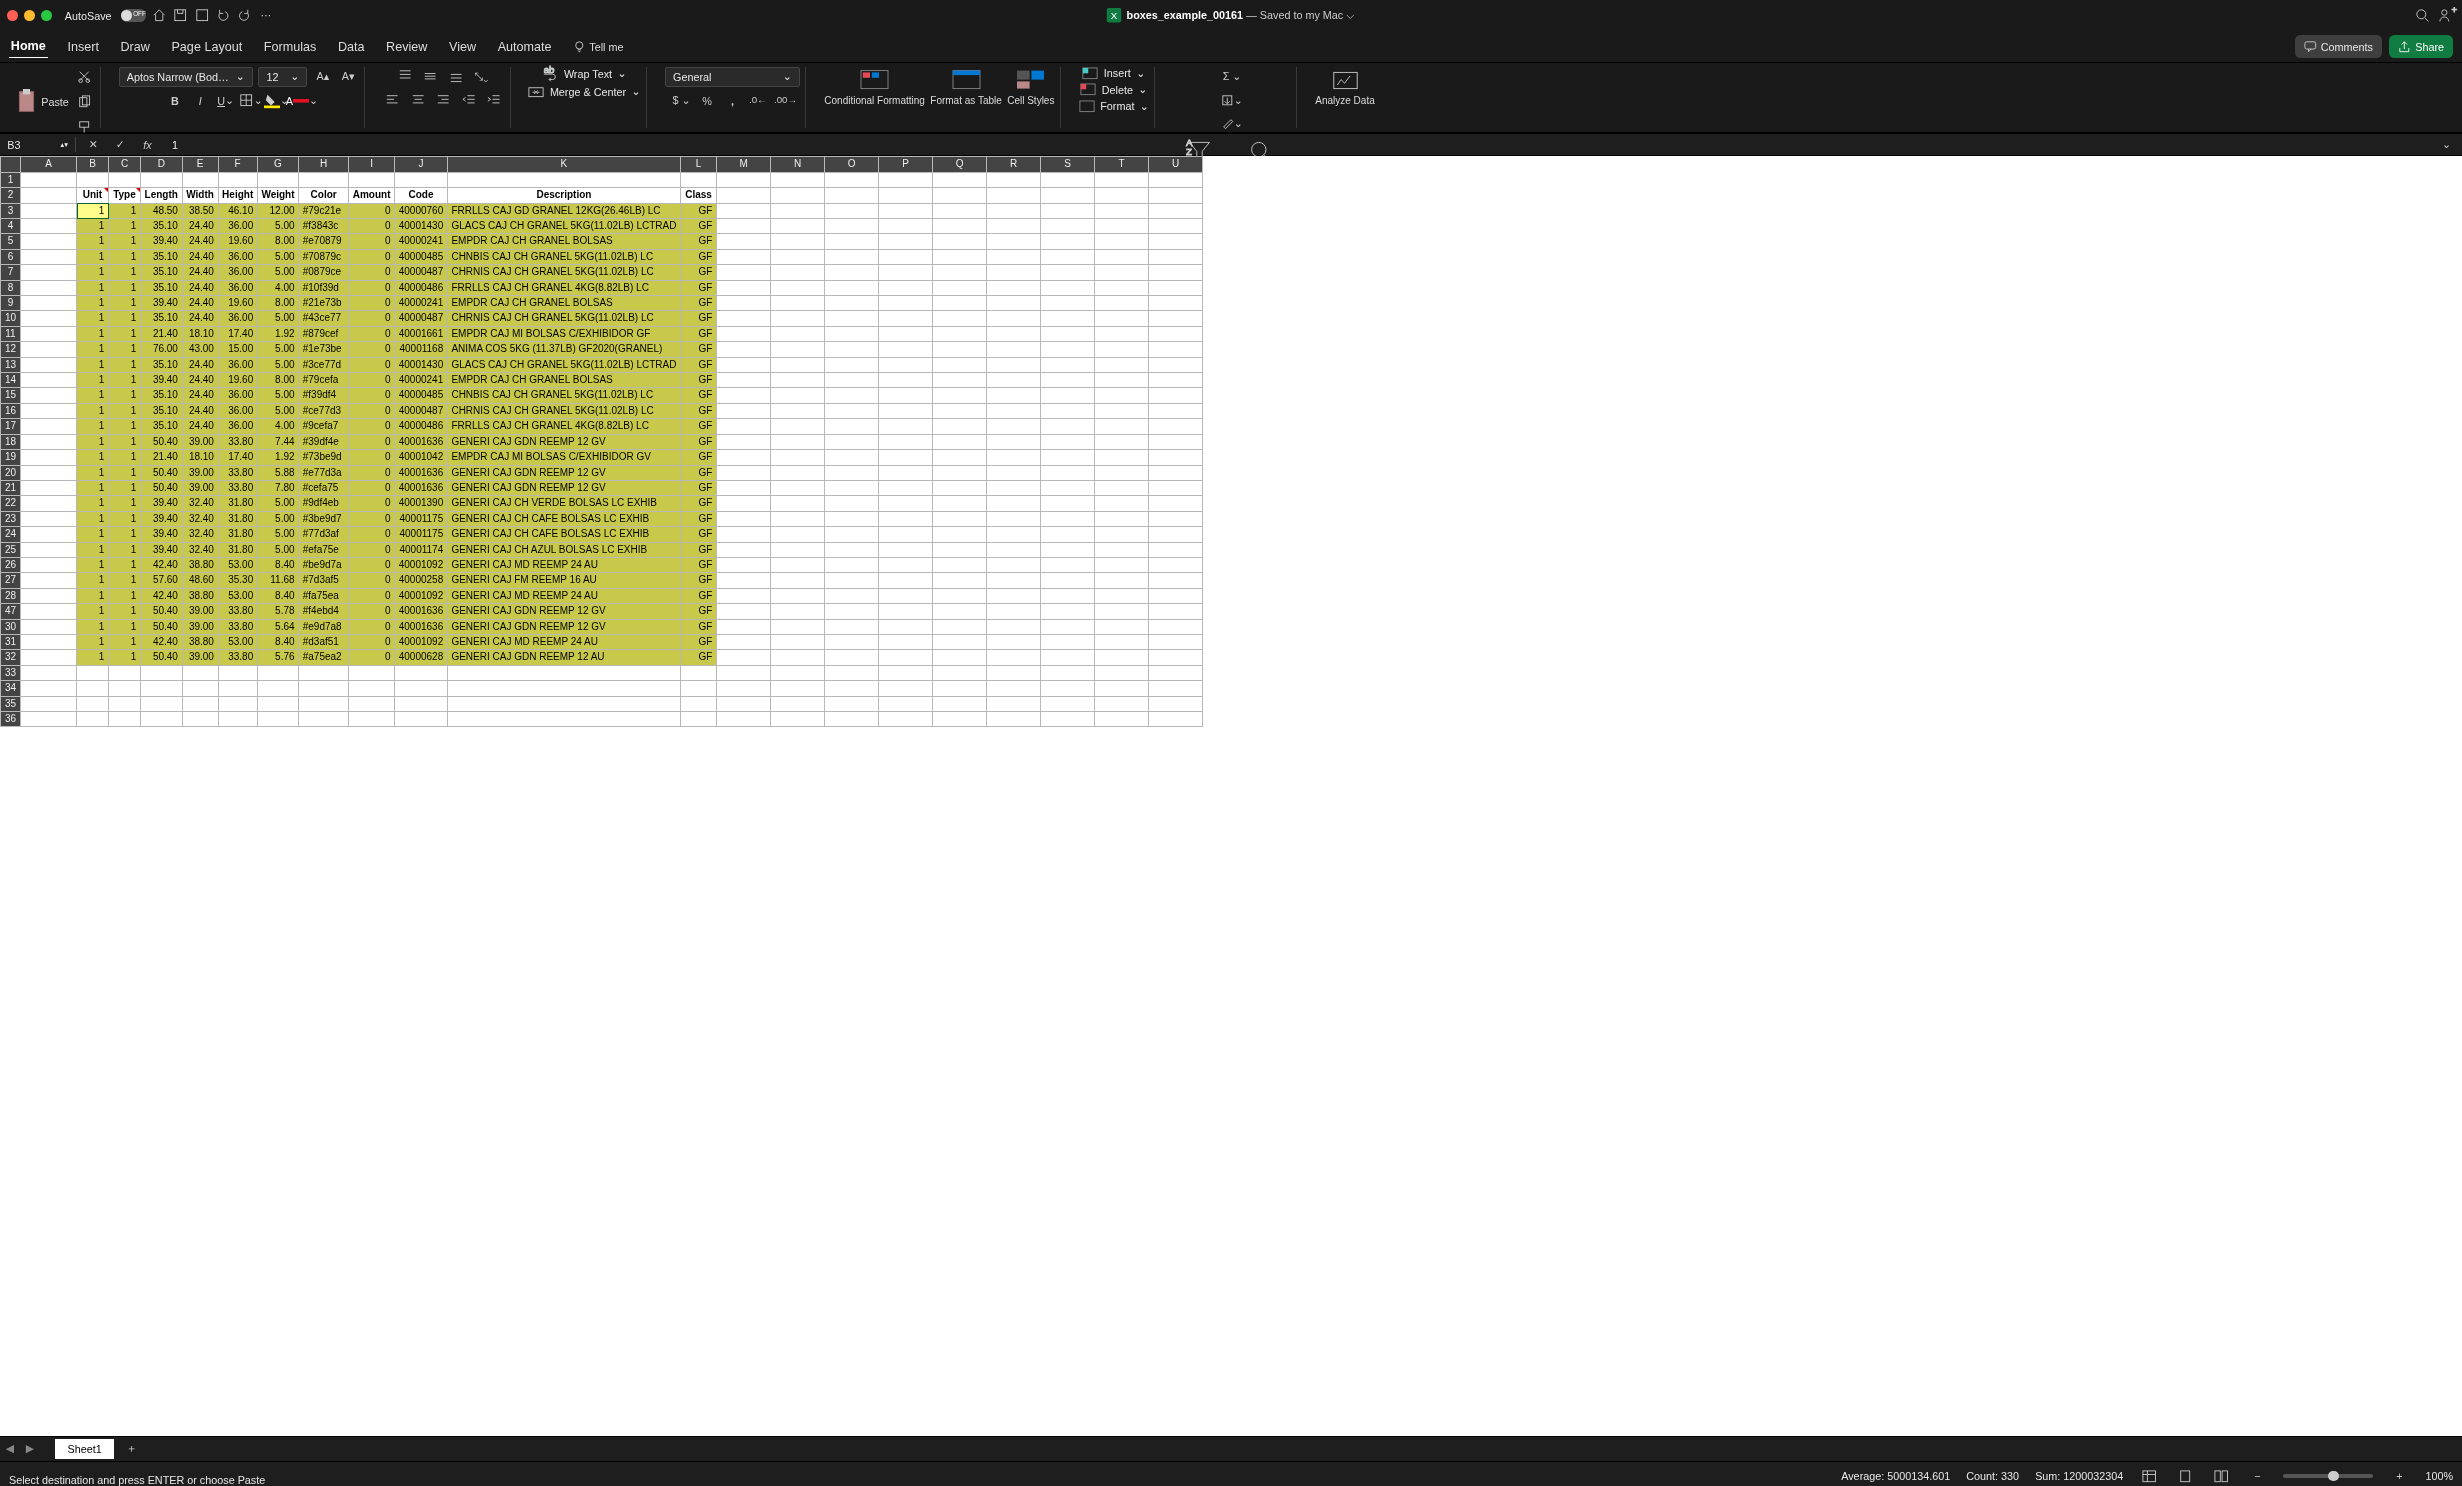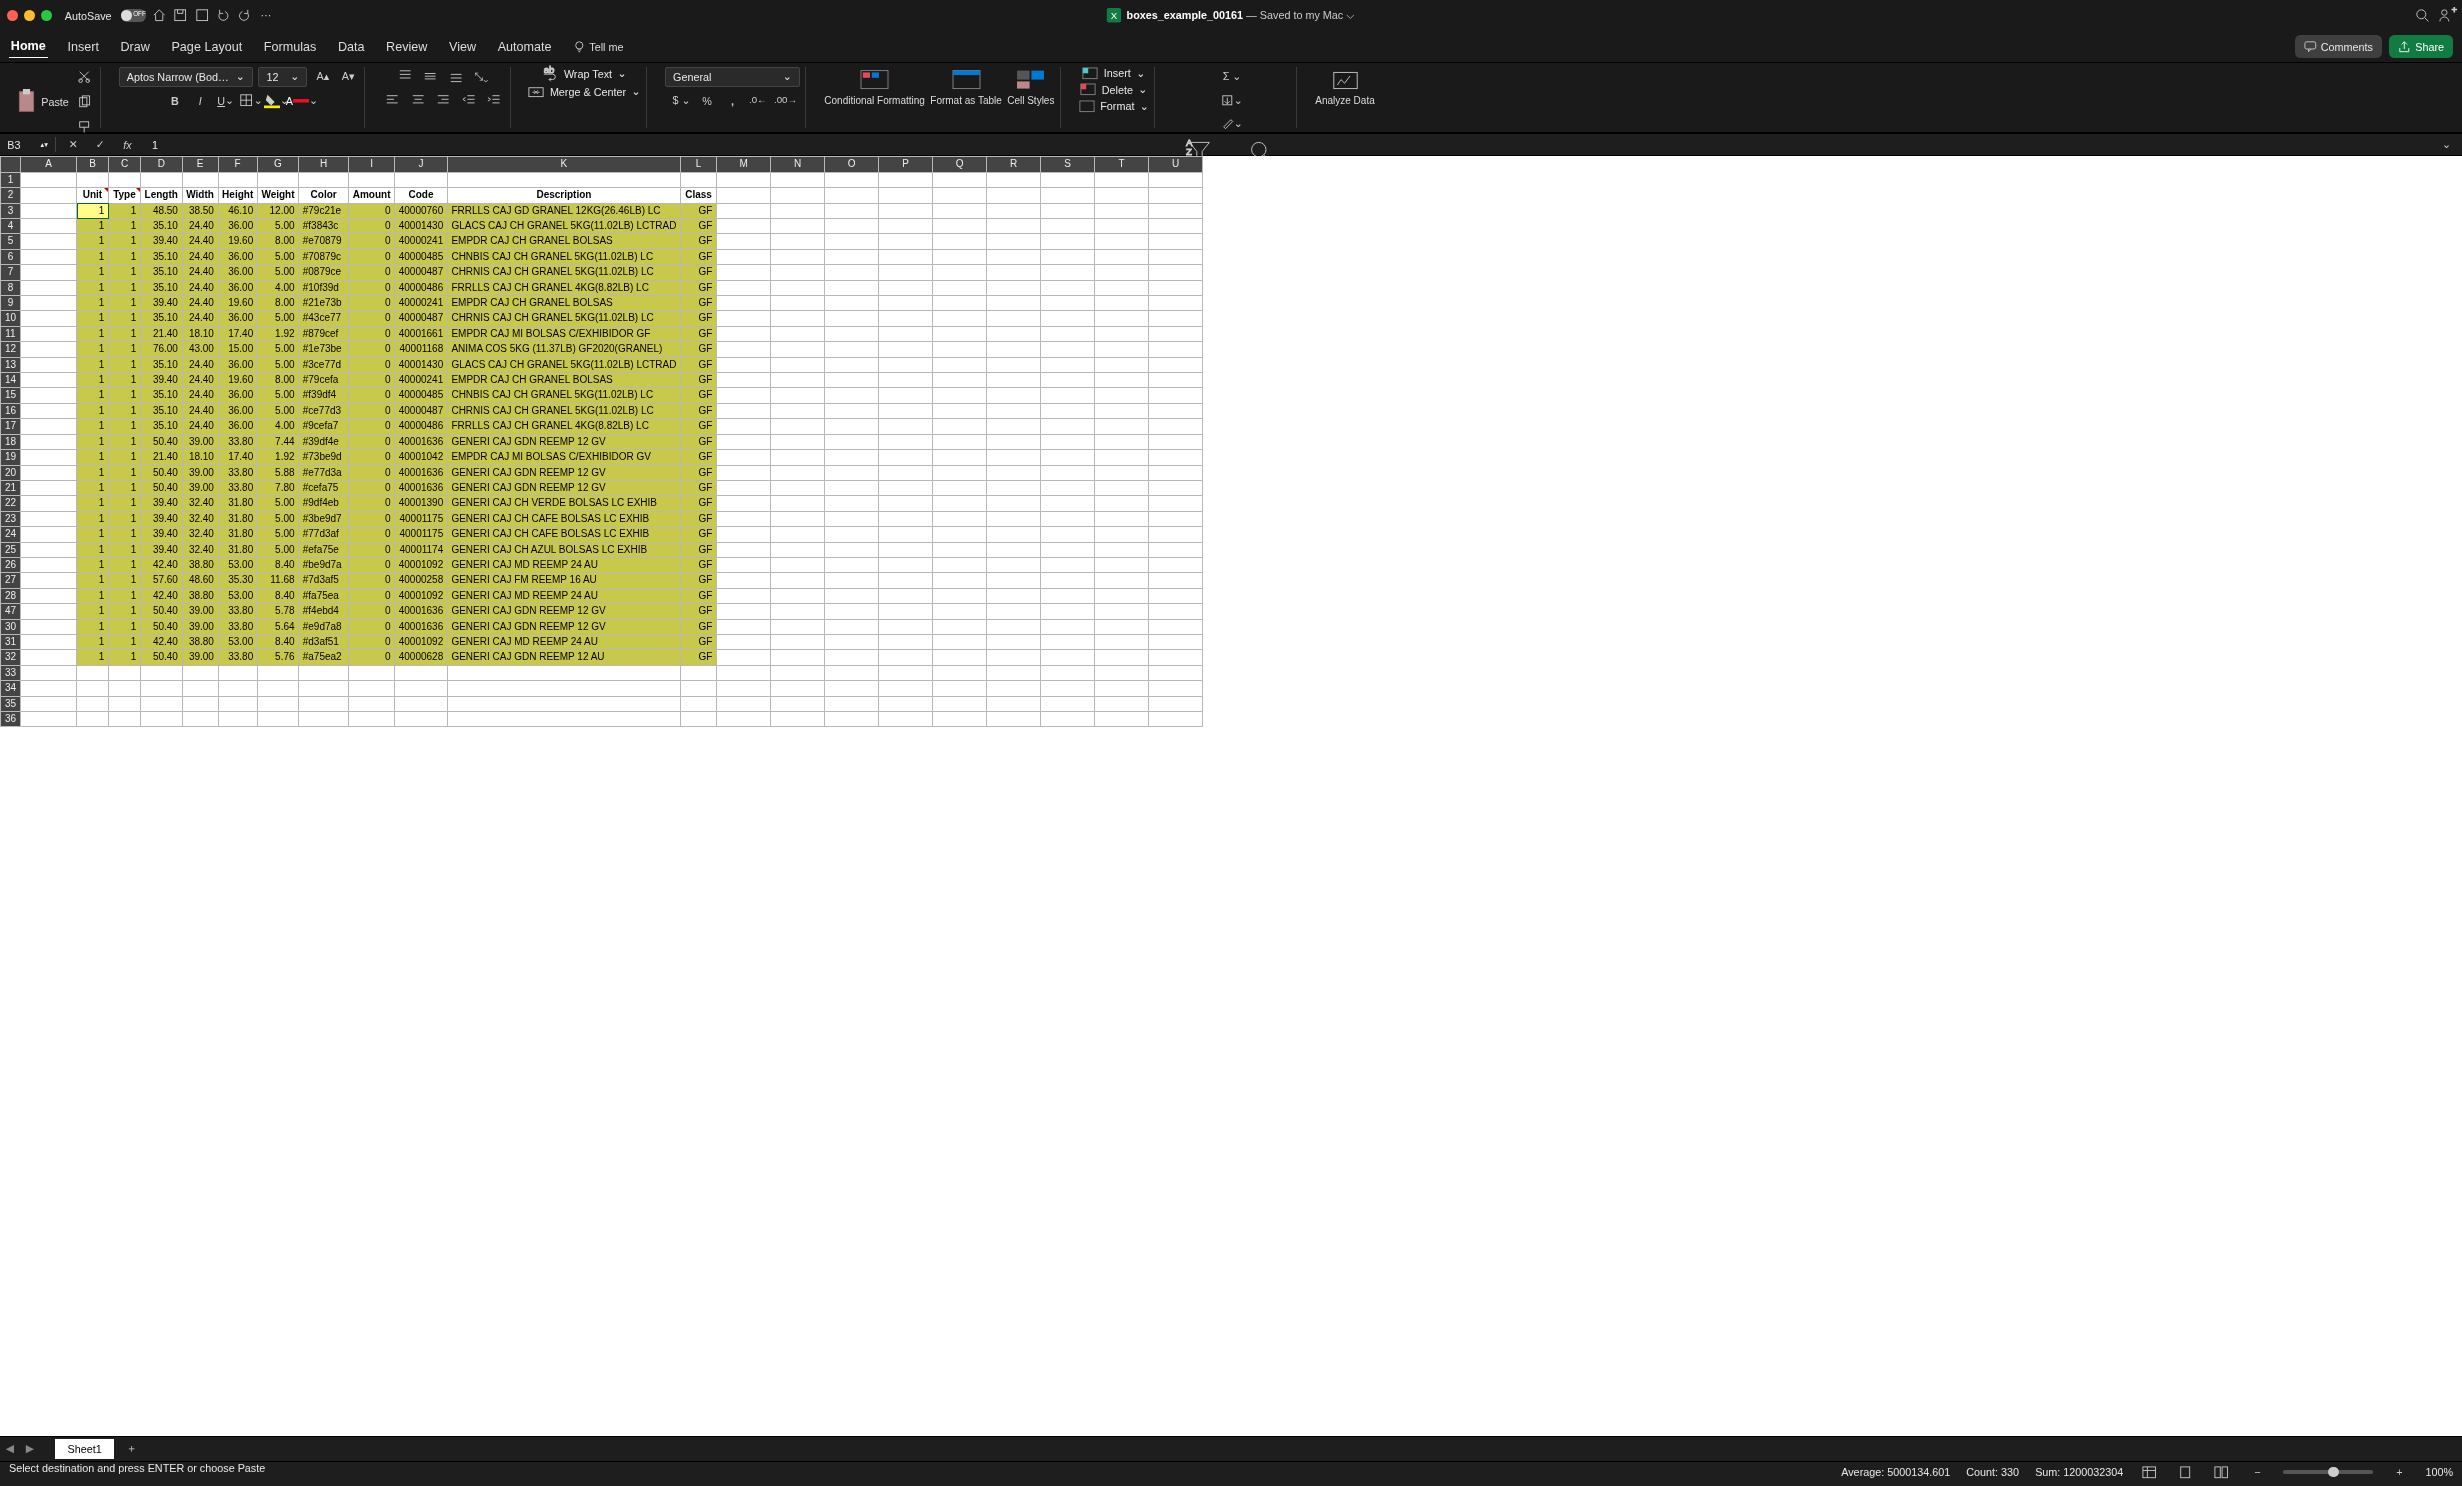--- a/index.html
+++ b/index.html
@@ -27,37 +27,37 @@
 .grp{display:flex;flex-direction:column;gap:3.6px;align-items:center;padding:0 5.4px;border-right:0.9px solid #3a3a3a;height:100%}
 .grp:last-child{border-right:none}
 .grprow{display:flex;gap:5.4px;align-items:center}
 .paste{display:flex;flex-direction:row;align-items:center;gap:1.8px;font-size:10px;color:#ddd}
 .ic{width:20px;height:20px;display:inline-flex;align-items:center;justify-content:center;color:#ccc;cursor:pointer}
 .sel{background:#2a2a2a;border:0.9px solid #444;border-radius:2px;padding:2.7px 7.2px;display:flex;align-items:center;gap:7px;min-width:108px;justify-content:space-between;font-size:10.8px}
 .lbl{font-size:10px;color:#ddd;text-align:center}
 .biggrp{display:flex;flex-direction:column;align-items:center;gap:1.8px;cursor:pointer}
 .bigic{width:31px;height:27px}
 .formula{display:flex;align-items:center;height:23.4px;background:#1e1e1e;border-top:0.9px solid #000;border-bottom:0.9px solid #000}
-.namebox{width:56px;padding:1.8px 7.2px;border-right:0.9px solid #444;font-size:10.8px;display:flex;align-items:center;justify-content:space-between}
+.namebox{width:76px;padding:1.8px 7.2px;border-right:0.9px solid #444;font-size:10.8px;display:flex;align-items:center;justify-content:space-between}
 .fbtns{display:flex;gap:7.2px;padding:0 7.2px}
 .fxinput{flex:1;padding:1.8px 7.2px;font-size:10.8px;background:transparent;border:none;color:#eee;outline:none}
 .gridwrap{position:relative;background:#fff;color:#000;height:calc(100vh - 31px - 32px - 70px - 23.4px - 25px - 25px);overflow:auto}
 .tbl{border-collapse:collapse;table-layout:fixed}
 .tbl th,.tbl td{border:0.9px solid var(--gridbd);padding:0 3.6px;height:14.4px;font-size:10px;line-height:14.4px;white-space:nowrap;overflow:hidden}
 .tbl th{background:#444;color:#eee;font-weight:400;text-align:center;position:sticky;top:0;z-index:2}
 .tbl th.corner{left:0;z-index:3}
 .rowh{background:#444;color:#eee;text-align:center;position:sticky;left:0;z-index:1;width:20px}
 .hd{font-weight:700;text-align:center}
 .hl{background:var(--hl)}
 .hl.r{text-align:right}
 .hl.l{text-align:left}
 .sel2{background:var(--sel);outline:1.8px solid #0a6333;outline-offset:-1.8px}
 .sheetbar{display:flex;align-items:center;height:25px;background:#1e1e1e;border-top:0.9px solid #000}
 .sheettab{background:#fff;color:#000;padding:3.6px 12.6px;border-radius:0 0 0 0;margin-left:15px;font-size:10.8px;cursor:pointer}
-.status{display:flex;align-items:flex-start;height:25px;background:#1e1e1e;border-top:0.9px solid #000;padding:0 9px;gap:18px;font-size:10.8px}
+.status{display:flex;align-items:flex-end;height:25px;background:#1e1e1e;border-top:0.9px solid #000;padding:0 9px;gap:18px;font-size:10.8px}
 .status .r{margin-left:auto;display:flex;gap:16px;align-items:center}
 .slider{width:90px;height:3.6px;background:#555;border-radius:1.8px;position:relative}
 .slider:after{content:"";position:absolute;left:50%;top:-3.6px;width:10.8px;height:10.8px;background:#ccc;border-radius:50%}
 svg{overflow:visible}
 .triangle{position:absolute;top:0;right:0;width:0;height:0;border-left:4.5px solid transparent;border-top:4.5px solid #c00}
 </style>
 </head>
 <body>
 
 <div class="topbar">

